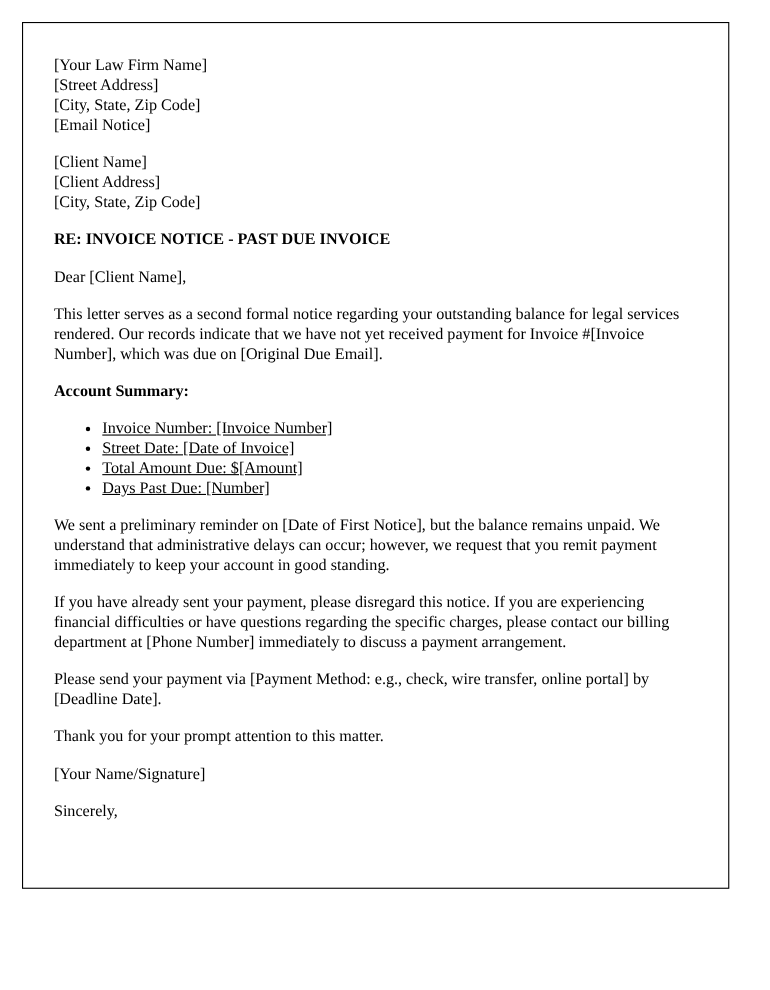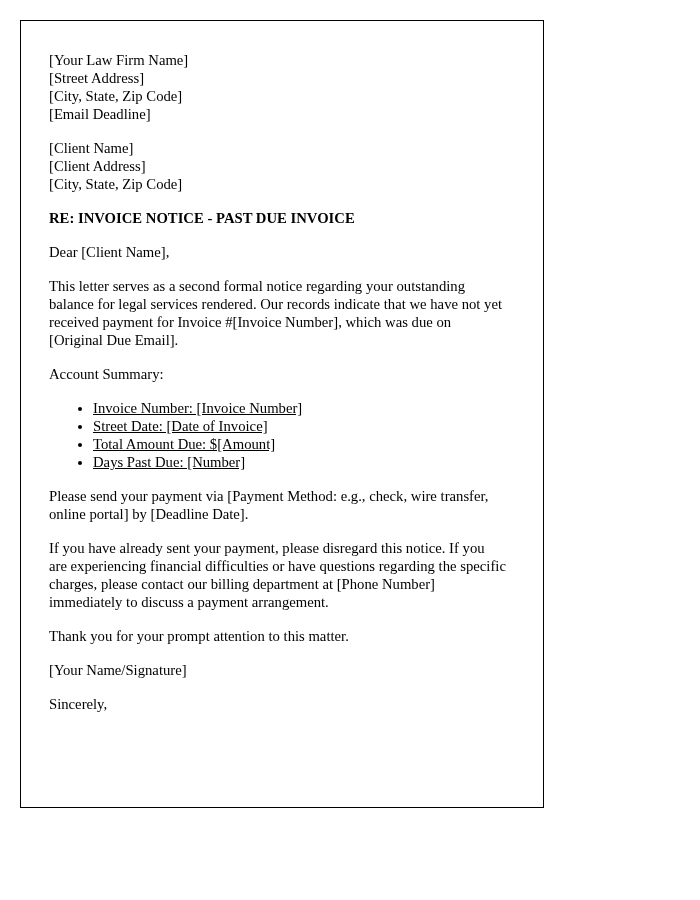--- a/index.html
+++ b/index.html
@@ -16,21 +16,21 @@
     height: 900px;
     background: #ffffff;
     font-family: "Liberation Serif", "DejaVu Serif", serif;
     color: #000000;
   }
   .letter-frame {
     position: absolute;
     left: 20px;
     top: 20px;
     box-sizing: border-box;
-    width: 524px;
+    width: 643px;
     height: 788px;
     border: 1px solid #000000;
     padding: 30px 37px 0 28px;
     overflow: hidden;
     background: #ffffff;
   }
   .letter-frame, .letter-frame * {
     font-size: 14.7px;
     line-height: 18px;
   }
@@ -42,21 +42,21 @@
     padding: 0;
   }
   .subject {
     font-weight: bold;
     margin: 0 0 16px 0;
   }
   .para {
     margin: 0 0 16px 0;
   }
   .summary-heading {
-    font-weight: normal;
+    font-weight: bold;
     margin: 0 0 16px 0;
   }
   ul.summary-list {
     margin: 0 0 16px 0;
     padding: 0 0 0 44px;
     list-style-type: disc;
   }
   ul.summary-list li {
     margin: 0;
     padding: 0;
@@ -66,21 +66,21 @@
 </head>
 <body>
 
 <div class="page">
   <div class="letter-frame">
 
     <div class="block">
       <div class="line">[Your Law Firm Name]</div>
       <div class="line">[Street Address]</div>
       <div class="line">[City, State, Zip Code]</div>
-      <div class="line">[Email Deadline]</div>
+      <div class="line">[Email Notice]</div>
     </div>
 
 
     <div class="block">
       <div class="line">[Client Name]</div>
       <div class="line">[Client Address]</div>
       <div class="line">[City, State, Zip Code]</div>
     </div>
 
     <div class="subject">RE: INVOICE NOTICE - PAST DUE INVOICE</div>
@@ -91,24 +91,25 @@
 
     <div class="summary-heading">Account Summary:</div>
 
     <ul class="summary-list">
       <li>Invoice Number: [Invoice Number]</li>
       <li>Street Date: [Date of Invoice]</li>
       <li>Total Amount Due: $[Amount]</li>
       <li>Days Past Due: [Number]</li>
     </ul>
 
+    <div class="para">We sent a preliminary reminder on [Date of First Notice], but the balance remains unpaid. We understand that administrative delays can occur; however, we request that you remit payment immediately to keep your account in good standing.</div>
+
+    <div class="para">If you have already sent your payment, please disregard this notice. If you are experiencing financial difficulties or have questions regarding the specific charges, please contact our billing department at [Phone Number] immediately to discuss a payment arrangement.</div>
 
     <div class="para">Please send your payment via [Payment Method: e.g., check, wire transfer, online portal] by [Deadline Date].</div>
-
-    <div class="para">If you have already sent your payment, please disregard this notice. If you are experiencing financial difficulties or have questions regarding the specific charges, please contact our billing department at [Phone Number] immediately to discuss a payment arrangement.</div>
 
     <div class="para">Thank you for your prompt attention to this matter.</div>
 
     <div class="para">[Your Name/Signature]</div>
 
     <div class="para">Sincerely,</div>
 
   </div>
 </div>
 

